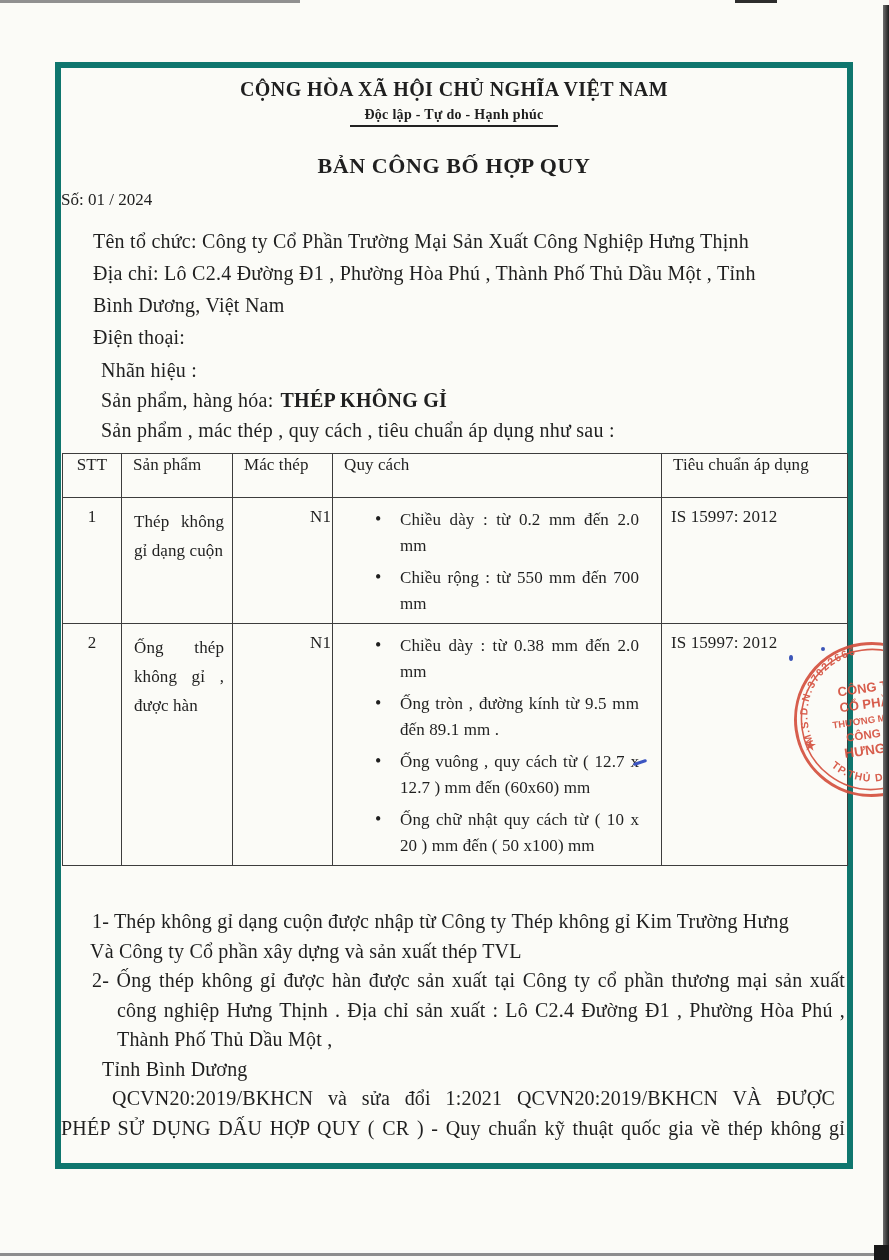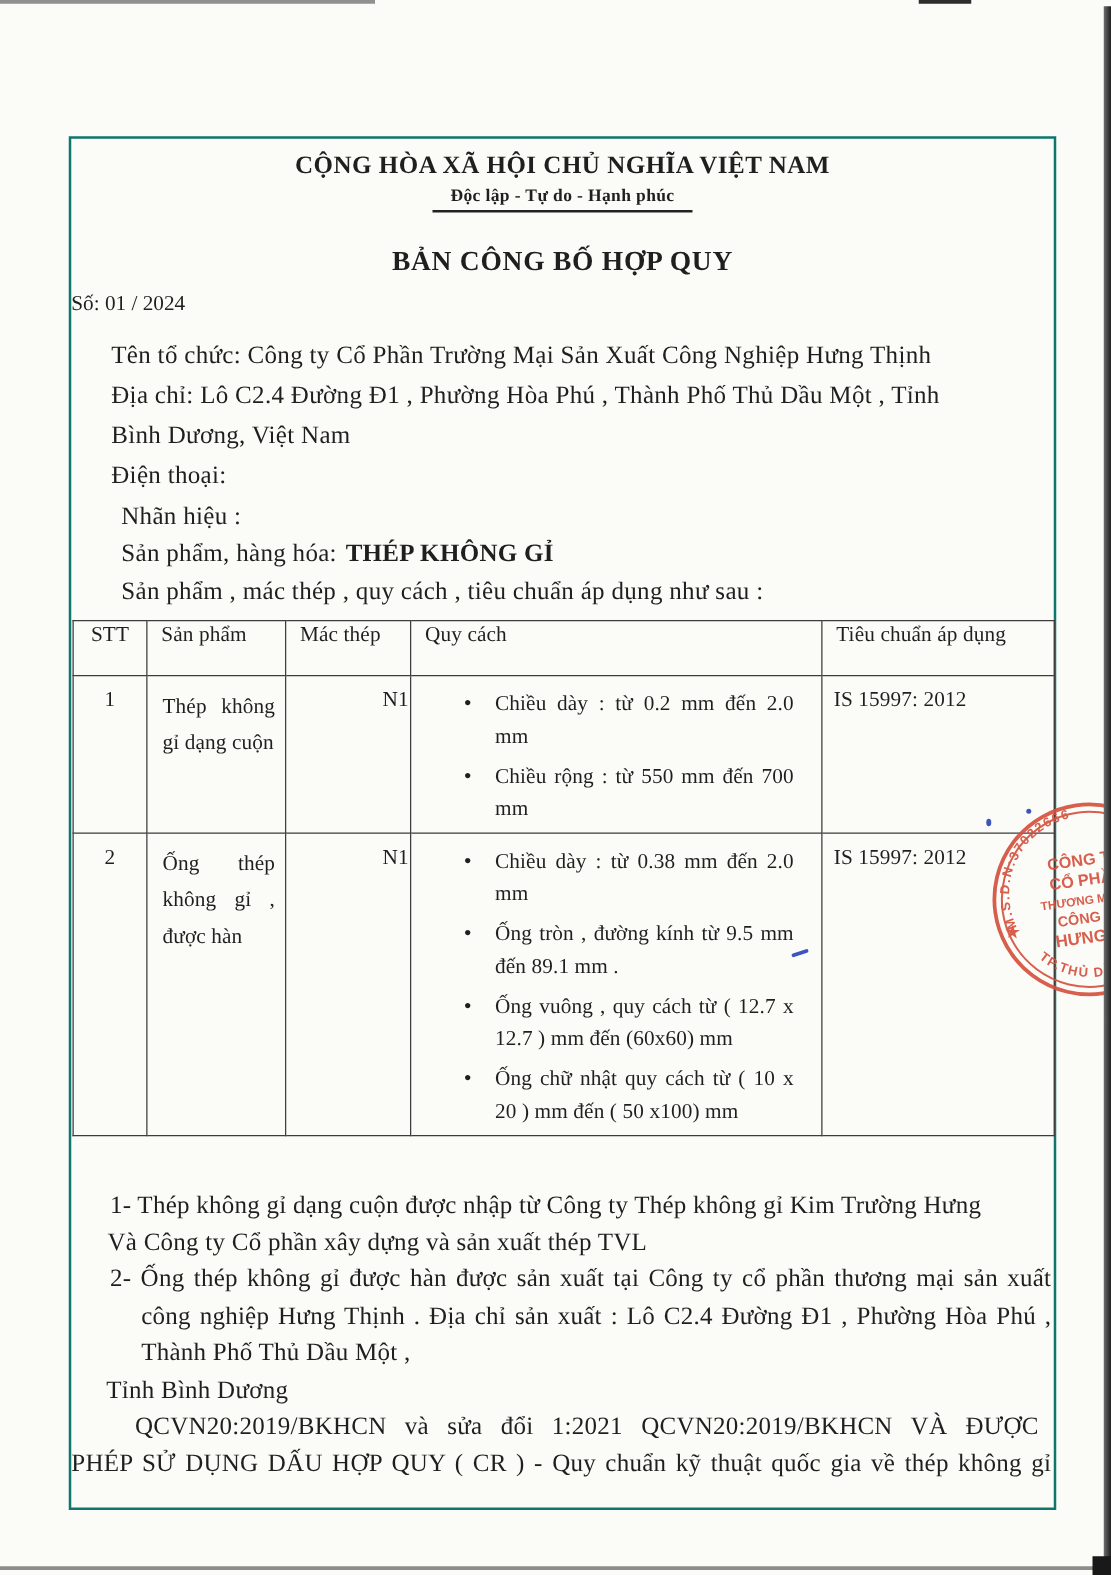--- a/index.html
+++ b/index.html
@@ -12,22 +12,21 @@
   .edge-right  { position:absolute; right:0; top:5px; width:6px; height:1249px;
                  background:linear-gradient(to right,#6e6e6e,#1d1d1d); z-index:40; }
   .edge-bottom { position:absolute; left:0; top:1253px; width:889px; height:3px; background:#8d8d8d; z-index:40; }
   .edge-corner { position:absolute; left:874px; top:1245px; width:15px; height:15px; background:#191919; z-index:41; }
   .edge-top-a  { position:absolute; left:0; top:0; width:300px; height:3px; background:#909090; }
   .edge-top-b  { position:absolute; left:735px; top:0; width:42px; height:3px; background:#2d2d2d; }
 
   
   .frame {
     position:absolute; left:55px; top:62px; width:786px; height:1095px;
-    border:2px solid #0f766e;
-    margin-top:47px;
+    border:6px solid #0f766e;
   }
 
   .nat-header { text-align:center; margin-top:10px; }
   .nat-line1  { font-size:20px; font-weight:bold; letter-spacing:.4px; }
   .nat-line2  { display:inline-block; font-size:14px; font-weight:bold; letter-spacing:.3px;
                 border-bottom:2px solid #222; padding:0 14px 2px 14px; margin-top:6px; }
   .doc-title  { text-align:center; font-size:22px; font-weight:bold; letter-spacing:.6px; margin-top:26px; }
   .doc-number { text-align:left; font-size:17px; margin-top:11px; }
 
   .body-text  { font-size:20px; letter-spacing:.25px; }
@@ -53,21 +52,21 @@
   td.c-qc    { padding:9px 22px 0 0; }
   td.c-tc    { padding:9px 4px 0 9px; }
   ul.specs   { list-style:none; margin:0; padding:0 0 0 67px; }
   ul.specs li{ position:relative; line-height:26px; margin-bottom:6px; text-align:justify; }
   ul.specs li::before { content:"\2022"; position:absolute; left:-25px; top:-1px; font-size:18px; }
 
   .notes { margin-top:41px; font-size:20px; letter-spacing:.2px; line-height:29.5px; }
   .note1-l1 { padding-left:31px; }
   .note1-l2 { padding-left:29px; }
   .note2    { padding-left:56px; text-indent:-25px; text-align:justify; margin:0; padding-right:2px; }
-  .province { padding-left:28px; }
+  .province { padding-left:41px; }
   .conform-intro { padding-left:43px; }
   .conform-l1 { text-indent:51px; text-align:justify; text-align-last:justify; padding-right:12px; }
   .conform-l2 { text-align:justify; text-align-last:justify; padding-right:2px; }
 
   
   .stamp { position:absolute; left:784px; top:632px; width:175px; height:175px;
            z-index:20; transform:rotate(-8deg); opacity:.92; }
   .stamp text { font-family:"Liberation Sans", sans-serif; font-weight:bold; fill:#d5513f; }
 
   

